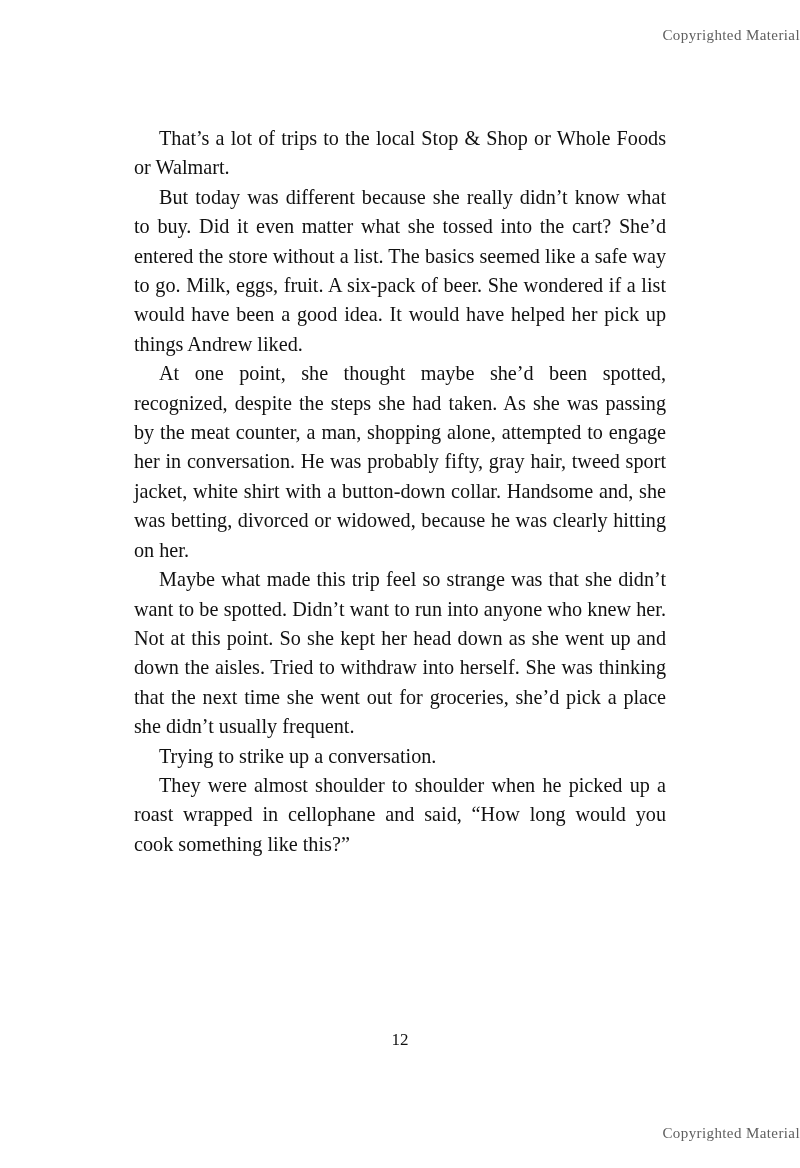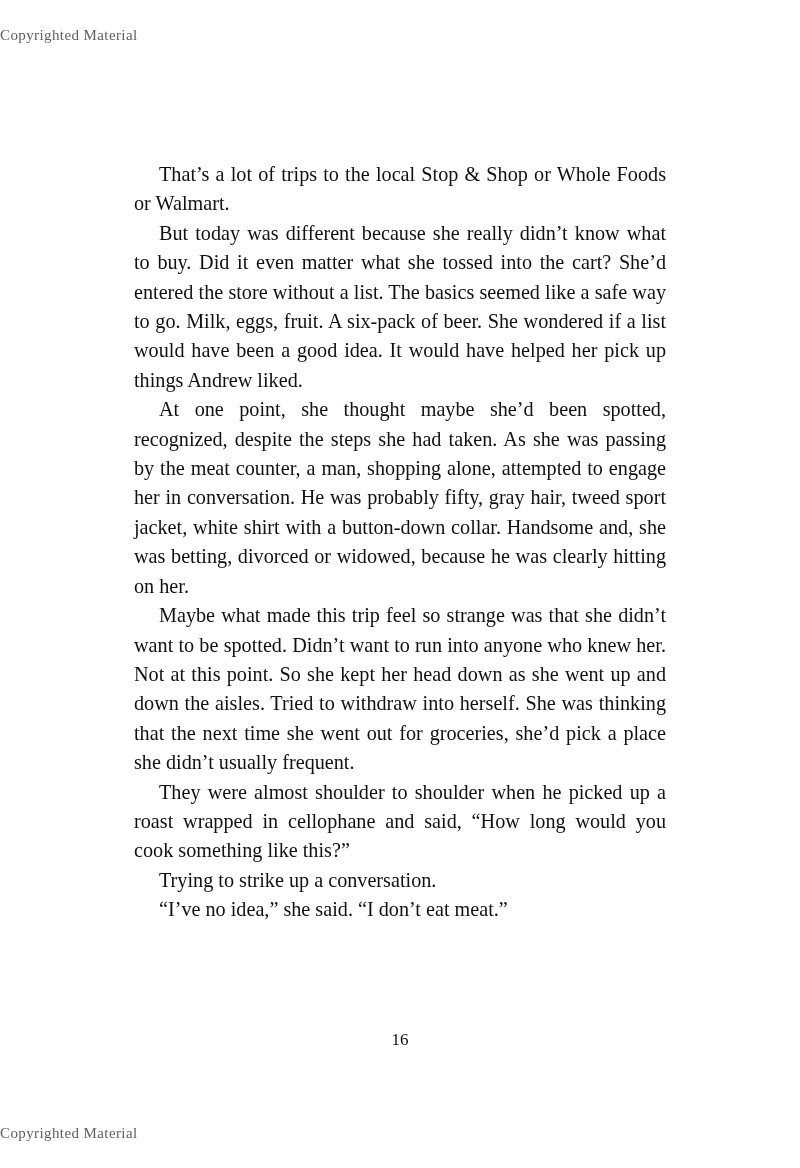--- a/index.html
+++ b/index.html
@@ -17,38 +17,37 @@
   .page {
     position: relative;
     width: 800px;
     height: 1168px;
     box-sizing: border-box;
   }
   .watermark {
     position: absolute;
     left: 0;
     width: 100%;
-    text-align: left;
+    text-align: right;
     font-family: "Liberation Serif", serif;
     font-size: 15px;
     letter-spacing: 0.4px;
     color: #5f5f5f;
   }
   .watermark-top {
     top: 27px;
   }
   .watermark-bottom {
     top: 1125px;
   }
   .body-text {
     position: absolute;
     left: 134px;
     top: 124px;
     width: 532px;
-    margin-top: 36px;
   }
   .body-text p {
     margin: 0;
     text-indent: 25px;
     text-align: justify;
     font-size: 20.2px;
     line-height: 29.4px;
     font-family: "Liberation Serif", serif;
     color: #111111;
     hyphens: auto;
@@ -70,22 +69,21 @@
 
 <div class="page">
 
   <div class="watermark watermark-top">Copyrighted Material</div>
 
   <div class="body-text">
     <p>That’s a lot of trips to the local Stop &amp; Shop or Whole Foods or Walmart.</p>
     <p>But today was different because she really didn’t know what to buy. Did it even matter what she tossed into the cart? She’d entered the store without a list. The basics seemed like a safe way to go. Milk, eggs, fruit. A six-pack of beer. She wondered if a list would have been a good idea. It would have helped her pick up things Andrew liked.</p>
     <p>At one point, she thought maybe she’d been spotted, recognized, despite the steps she had taken. As she was passing by the meat counter, a man, shopping alone, attempted to engage her in conversation. He was probably fifty, gray hair, tweed sport jacket, white shirt with a button-down collar. Handsome and, she was betting, divorced or widowed, because he was clearly hitting on her.</p>
     <p>Maybe what made this trip feel so strange was that she didn’t want to be spotted. Didn’t want to run into anyone who knew her. Not at this point. So she kept her head down as she went up and down the aisles. Tried to withdraw into herself. She was thinking that the next time she went out for groceries, she’d pick a place she didn’t usually frequent.</p>
+    <p>Trying to strike up a conversation.</p>
     <p>They were almost shoulder to shoulder when he picked up a roast wrapped in cellophane and said, “How long would you cook something like this?”</p>
-    <p>Trying to strike up a conversation.</p>
-    <p>“I’ve no idea,” she said. “I don’t eat meat.”</p>
   </div>
 
-  <div class="folio">16</div>
+  <div class="folio">12</div>
 
   <div class="watermark watermark-bottom">Copyrighted Material</div>
 
 </div>
 
 </body></html>

